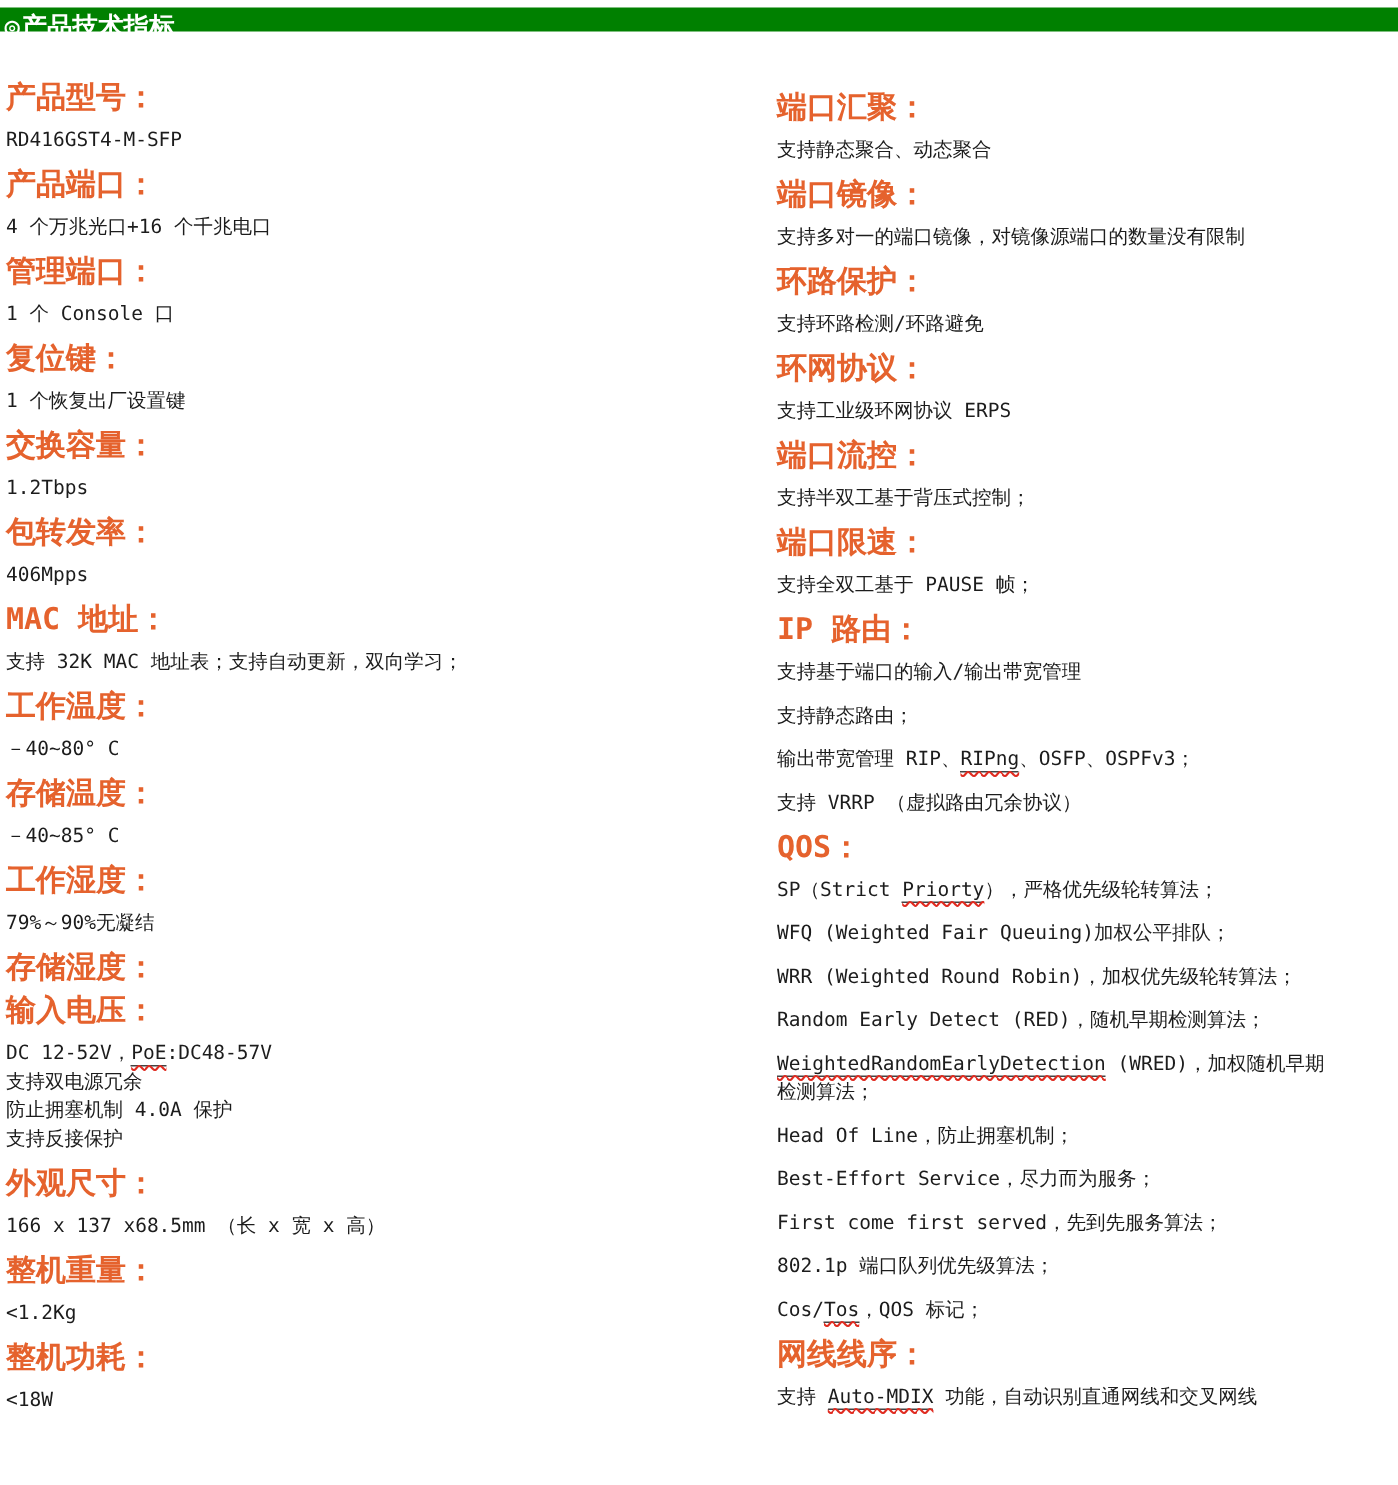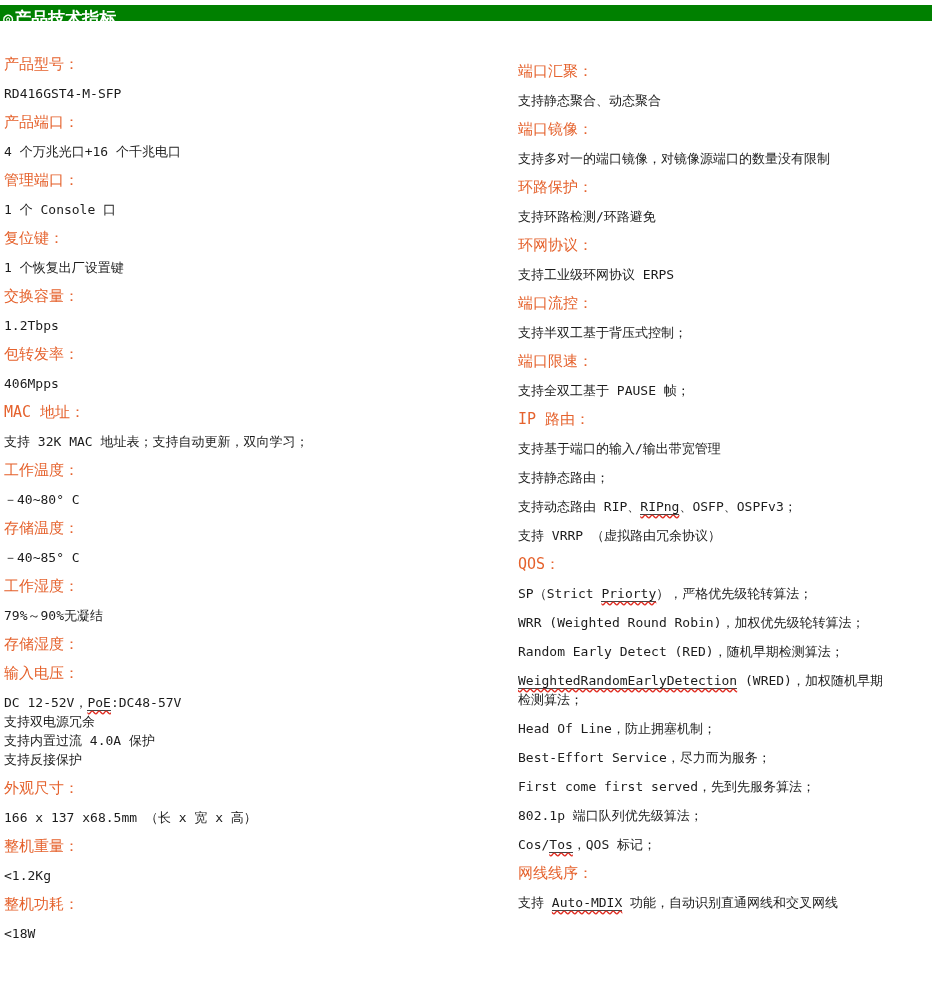--- a/index.html
+++ b/index.html
@@ -24,22 +24,22 @@
   .topbar .bullet { font-size: 17px; margin-right: 1px; }
   .content {
     display: flex;
     padding: 34px 6px 18px 4px;
   }
   .col { font-size: 14px; }
   .col-left { flex: 0 0 514px; width: 514px; }
   .col-right { flex: 1; padding-top: 7px; }
   .sec-heading {
     color: var(--accent, #e5622d);
-    font-weight: normal;
-    font-size: 15px;
+    font-weight: bold;
+    font-size: 20px;
     line-height: 19px;
     margin: 0 0 10px 0;
     white-space: nowrap;
   }
   .sec-para {
     margin: 0 0 10px 0;
     font-size: 13px;
     line-height: 19px;
     color: var(--text, #1c1c1c);
     white-space: nowrap;
@@ -75,21 +75,21 @@
         <div class="sec-heading">MAC 地址：</div>
         <p class="sec-para"><span>支持 32K MAC 地址表；支持自动更新，双向学习；</span></p>
         <div class="sec-heading">工作温度：</div>
         <p class="sec-para"><span>－40~80° C</span></p>
         <div class="sec-heading">存储温度：</div>
         <p class="sec-para"><span>－40~85° C</span></p>
         <div class="sec-heading">工作湿度：</div>
         <p class="sec-para"><span>79%～90%无凝结</span></p>
         <div class="sec-heading">存储湿度：</div>
         <div class="sec-heading">输入电压：</div>
-        <p class="sec-para multi"><span>DC 12-52V，</span><span class="misspelled">PoE</span><span>:DC48-57V</span><br><span>支持双电源冗余</span><br><span>支持内置过流 4.0A 保护</span><br><span>支持反接保护</span></p>
+        <p class="sec-para multi"><span>DC 12-52V，</span><span class="misspelled">PoE</span><span>:DC48-57V</span><br><span>支持双电源冗余</span><br><span>防止拥塞机制 4.0A 保护</span><br><span>支持反接保护</span></p>
         <div class="sec-heading">外观尺寸：</div>
         <p class="sec-para"><span>166 x 137 x68.5mm （长 x 宽 x 高）</span></p>
         <div class="sec-heading">整机重量：</div>
         <p class="sec-para"><span>&lt;1.2Kg</span></p>
         <div class="sec-heading">整机功耗：</div>
         <p class="sec-para"><span>&lt;18W</span></p>
       </div>
     <div class="col col-right" id="col-right">
         <div class="sec-heading">端口汇聚：</div>
         <p class="sec-para"><span>支持静态聚合、动态聚合</span></p>
@@ -99,24 +99,25 @@
         <p class="sec-para"><span>支持环路检测/环路避免</span></p>
         <div class="sec-heading">环网协议：</div>
         <p class="sec-para"><span>支持工业级环网协议 ERPS</span></p>
         <div class="sec-heading">端口流控：</div>
         <p class="sec-para"><span>支持半双工基于背压式控制；</span></p>
         <div class="sec-heading">端口限速：</div>
         <p class="sec-para"><span>支持全双工基于 PAUSE 帧；</span></p>
         <div class="sec-heading">IP 路由：</div>
         <p class="sec-para"><span>支持基于端口的输入/输出带宽管理</span></p>
         <p class="sec-para"><span>支持静态路由；</span></p>
-        <p class="sec-para"><span>支持动态路由 RIP、</span><span class="misspelled">RIPng</span><span>、OSFP、OSPFv3；</span></p>
+        <p class="sec-para"><span>输出带宽管理 RIP、</span><span class="misspelled">RIPng</span><span>、OSFP、OSPFv3；</span></p>
         <p class="sec-para"><span>支持 VRRP （虚拟路由冗余协议）</span></p>
         <div class="sec-heading">QOS：</div>
         <p class="sec-para"><span>SP（Strict </span><span class="misspelled">Priorty</span><span>），严格优先级轮转算法；</span></p>
+        <p class="sec-para"><span>WFQ (Weighted Fair Queuing)加权公平排队；</span></p>
         <p class="sec-para"><span>WRR (Weighted Round Robin)，加权优先级轮转算法；</span></p>
         <p class="sec-para"><span>Random Early Detect (RED)，随机早期检测算法；</span></p>
         <p class="sec-para multi"><span class="misspelled">WeightedRandomEarlyDetection</span><span> (WRED)，加权随机早期</span><br><span>检测算法；</span></p>
         <p class="sec-para"><span>Head Of Line，防止拥塞机制；</span></p>
         <p class="sec-para"><span>Best-Effort Service，尽力而为服务；</span></p>
         <p class="sec-para"><span>First come first served，先到先服务算法；</span></p>
         <p class="sec-para"><span>802.1p 端口队列优先级算法；</span></p>
         <p class="sec-para"><span>Cos/</span><span class="misspelled">Tos</span><span>，QOS 标记；</span></p>
         <div class="sec-heading">网线线序：</div>
         <p class="sec-para"><span>支持 </span><span class="misspelled">Auto-MDIX</span><span> 功能，自动识别直通网线和交叉网线</span></p>

